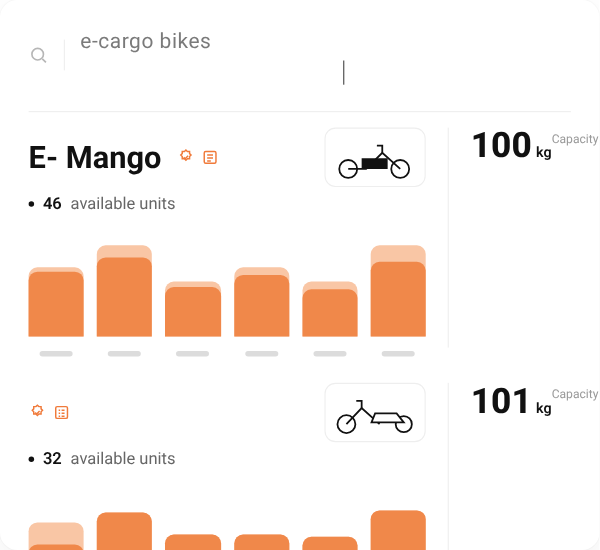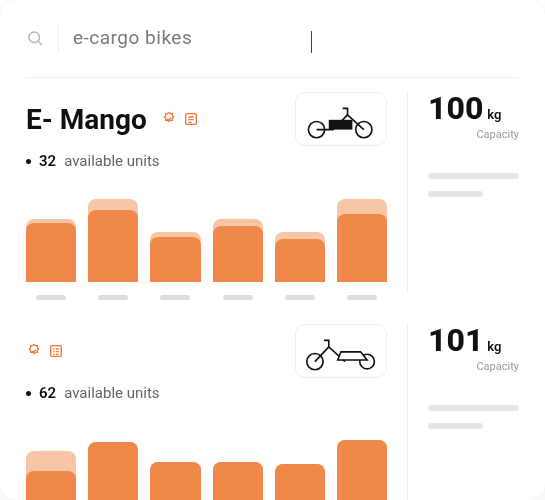--- a/index.html
+++ b/index.html
@@ -44,21 +44,21 @@
     font-family: inherit;
     padding: 4px 0;
   }
   .cursor {
     display:inline-block;
     width:1px; height:22px;
     background:#444;
     margin-left:-4px;
     vertical-align:middle;
   }
-  .search-wrap { display:flex; align-items:flex-end; gap:2px; }
+  .search-wrap { display:flex; align-items:flex-end; gap:2px;flex-direction:column; }
 
   .hr { border:none; border-top:1px solid #eee; margin:0 0 14px 0; }
 
   
   .product {
     display:flex;
     gap: 20px;
     margin-bottom: 32px;
   }
   .product .left {
@@ -149,21 +149,21 @@
     background:#dcdcdc;
     border-radius:3px;
   }
 
   
   .right {
     width: 112px;
     padding-left: 20px;
     border-left: 1px solid #eee;
     display:flex;
-    flex-direction:column;
+    flex-direction:row;
   }
   .capacity-row {
     display:flex;
     align-items:baseline;
     gap:4px;
   }
   .capacity-num {
     font-size: 32px;
     font-weight: 800;
     color:#111;
@@ -238,21 +238,21 @@
             <circle cx="20" cy="40" r="10" fill="none" stroke="#111" stroke-width="2"></circle>
             <circle cx="78" cy="40" r="10" fill="none" stroke="#111" stroke-width="2"></circle>
             <path d="M20 40 L40 40 L58 22 L78 40" stroke="#111" stroke-width="2" fill="none"></path>
             <path d="M35 40 L35 28 L64 28 L64 40 Z" fill="#111"></path>
             <path d="M58 22 L58 14 L52 14" stroke="#111" stroke-width="2" fill="none"></path>
           </svg>
         </div>
       </div>
       <div class="subtitle">
         <span class="dot"></span>
-        <span class="count">32</span>
+        <span class="count">46</span>
         <span class="rest">available units</span>
       </div>
 
       <div class="bars" id="bars-0">
           <div class="bar-slot">
             <div class="bar-shadow" style="height: 63px;"></div>
             <div class="bar" style="height: 59.4px;"></div>
             <div class="bar-underline"></div>
           </div>
           <div class="bar-slot">
@@ -318,21 +318,21 @@
             <circle cx="18" cy="40" r="10" fill="none" stroke="#111" stroke-width="2"></circle>
             <circle cx="82" cy="40" r="9" fill="none" stroke="#111" stroke-width="2"></circle>
             <path d="M18 40 L35 22 L55 40" stroke="#111" stroke-width="2" fill="none"></path>
             <path d="M35 22 L35 14 L29 14" stroke="#111" stroke-width="2" fill="none"></path>
             <path d="M46 38 L82 38 L74 28 L50 28 Z" fill="#fff" stroke="#111" stroke-width="2"></path>
           </svg>
         </div>
       </div>
       <div class="subtitle">
         <span class="dot"></span>
-        <span class="count">62</span>
+        <span class="count">32</span>
         <span class="rest">available units</span>
       </div>
 
       <div class="bars" id="bars-1">
           <div class="bar-slot">
             <div class="bar-shadow" style="height: 63px;"></div>
             <div class="bar" style="height: 43.2px;"></div>
           </div>
           <div class="bar-slot">
             <div class="bar-shadow" style="height: 72px;"></div>

